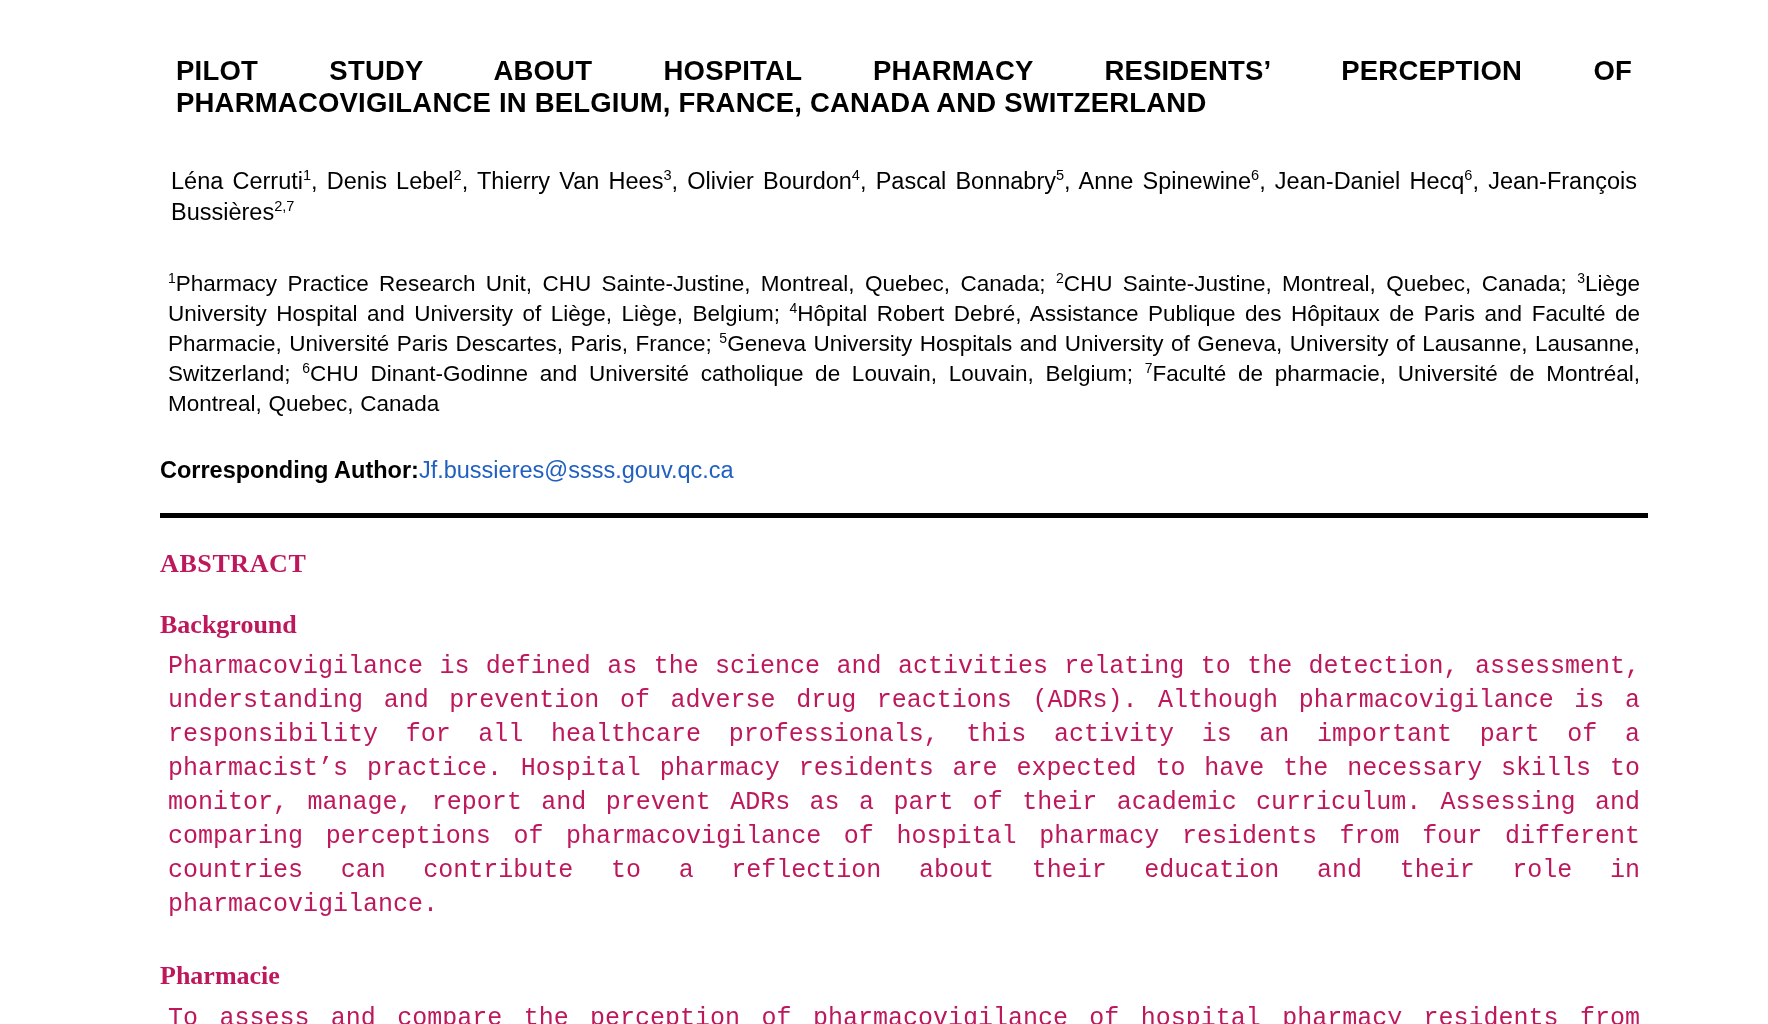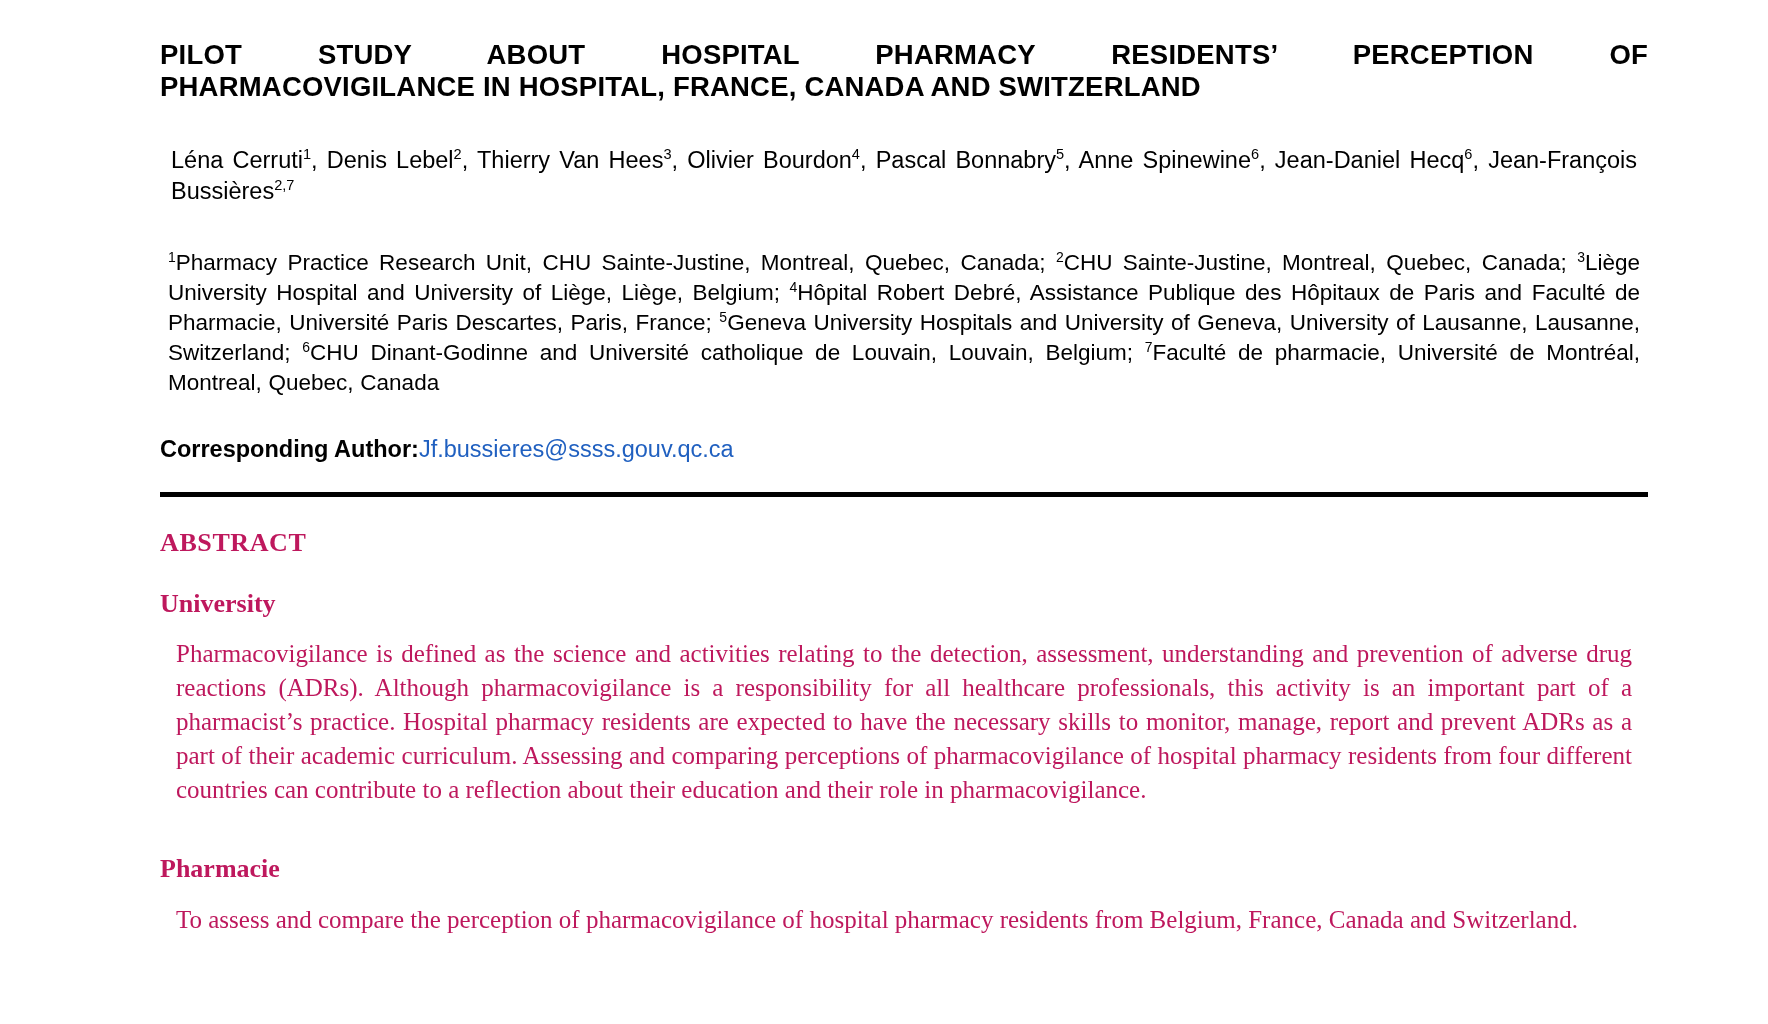--- a/index.html
+++ b/index.html
@@ -24,21 +24,21 @@
 
   .content {
     position: absolute;
     left: 160px;
     top: 0;
     width: 1488px;
   }
 
   
   .doc-title {
-    margin: 0;
+    margin: 16px;
     padding-top: 39px;
     font-family: "Liberation Sans", sans-serif;
     font-weight: bold;
     font-size: 27.5px;
     line-height: 1.18;
     letter-spacing: 0.2px;
     text-align: justify;
     text-align-last: left;
     color: #000000;
   }
@@ -115,58 +115,58 @@
   }
   .abstract h3 {
     margin: 0;
     padding-top: 30px;
     font-family: "Liberation Serif", serif;
     font-size: 26px;
     font-weight: bold;
     line-height: 1.2;
   }
   .abstract p {
-    margin: 16px;
+    margin: 8px;
     padding-top: 2px;
-    font-family: Liberation Serif, serif;
+    font-family: Liberation Mono, monospace;
     font-size: 25px;
     line-height: 1.36;
     text-align: justify;
     text-align-last: left;
   }
 </style>
 </head>
 <body>
 
 <div class="page">
   <div class="content">
 
     <h1 class="doc-title">
       <span class="line1">PILOT STUDY ABOUT HOSPITAL PHARMACY RESIDENTS’ PERCEPTION OF</span>
-      <span class="line2">PHARMACOVIGILANCE IN HOSPITAL, FRANCE, CANADA AND SWITZERLAND</span>
+      <span class="line2">PHARMACOVIGILANCE IN BELGIUM, FRANCE, CANADA AND SWITZERLAND</span>
     </h1>
 
     <p class="authors">
       <span><span>Léna Cerruti</span><sup>1</sup><span>, </span></span><span><span>Denis Lebel</span><sup>2</sup><span>, </span></span><span><span>Thierry Van Hees</span><sup>3</sup><span>, </span></span><span><span>Olivier Bourdon</span><sup>4</sup><span>, </span></span><span><span>Pascal Bonnabry</span><sup>5</sup><span>, </span></span><span><span>Anne Spinewine</span><sup>6</sup><span>, </span></span><span><span>Jean-Daniel Hecq</span><sup>6</sup><span>, </span></span><span><span>Jean-François Bussières</span><sup>2,7</sup><span></span></span>
     </p>
 
     <p class="affiliations">
       <sup>1</sup><span>Pharmacy Practice Research Unit, CHU Sainte-Justine, Montreal, Quebec, Canada; </span><sup>2</sup><span>CHU Sainte-Justine, Montreal, Quebec, Canada; </span><sup>3</sup><span>Liège University Hospital and University of Liège, Liège, Belgium; </span><sup>4</sup><span>Hôpital Robert Debré, Assistance Publique des Hôpitaux de Paris and Faculté de Pharmacie, Université Paris Descartes, Paris, France; </span><sup>5</sup><span>Geneva University Hospitals and University of Geneva, University of Lausanne, Lausanne, Switzerland; </span><sup>6</sup><span>CHU Dinant-Godinne and Université catholique de Louvain, Louvain, Belgium; </span><sup>7</sup><span>Faculté de pharmacie, Université de Montréal, Montreal, Quebec, Canada</span>
     </p>
 
     <p class="corresponding">
       <span class="label">Corresponding Author:</span><a class="email" href="#">Jf.bussieres@ssss.gouv.qc.ca</a>
     </p>
 
     <div class="rule"></div>
 
     <div class="abstract">
       <h2>ABSTRACT</h2>
 
-      <h3>University</h3>
+      <h3>Background</h3>
       <p>Pharmacovigilance is defined as the science and activities relating to the detection, assessment, understanding and prevention of adverse drug reactions (ADRs). Although pharmacovigilance is a responsibility for all healthcare professionals, this activity is an important part of a pharmacist’s practice. Hospital pharmacy residents are expected to have the necessary skills to monitor, manage, report and prevent ADRs as a part of their academic curriculum. Assessing and comparing perceptions of pharmacovigilance of hospital pharmacy residents from four different countries can contribute to a reflection about their education and their role in pharmacovigilance.</p>
 
       <h3>Pharmacie</h3>
       <p>To assess and compare the perception of pharmacovigilance of hospital pharmacy residents from Belgium, France, Canada and Switzerland.</p>
     </div>
 
   </div>
 </div>
 
 </body></html>

